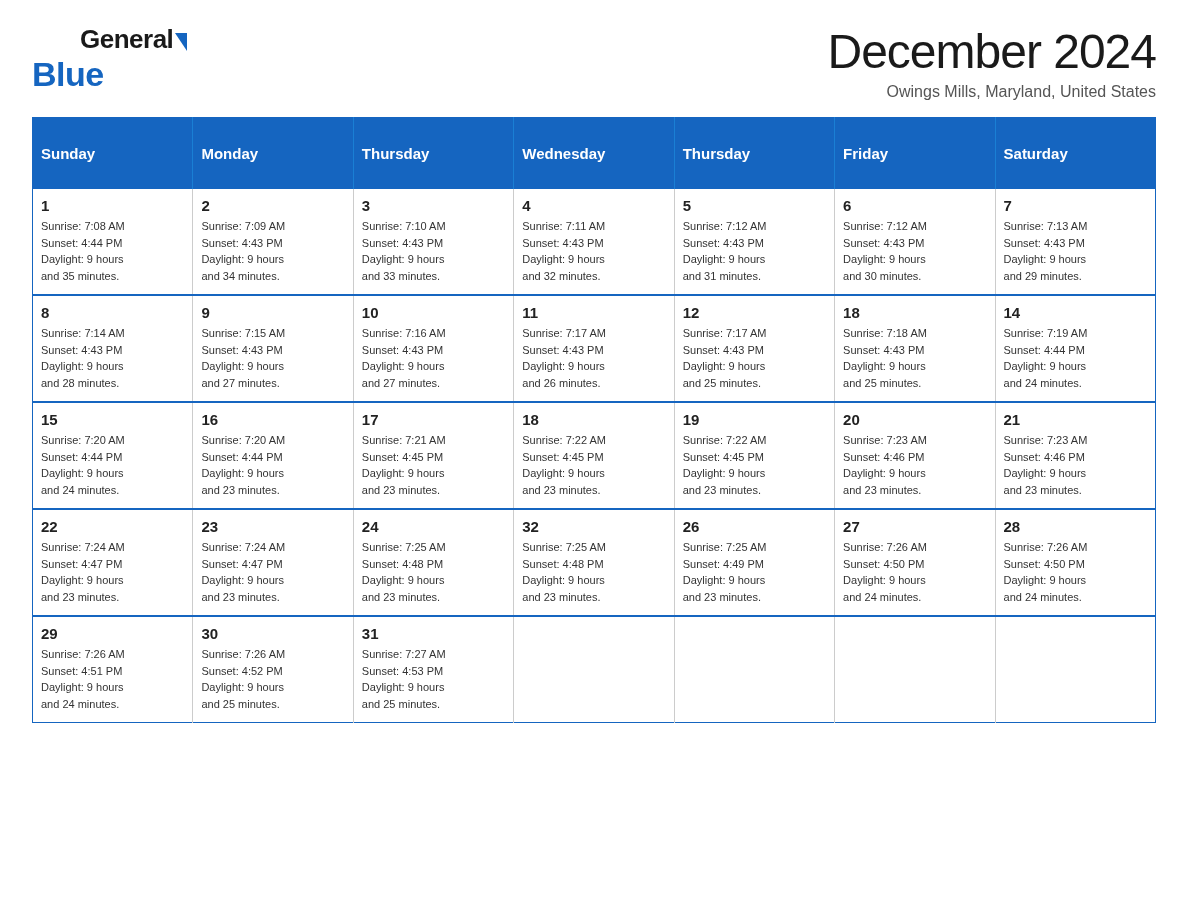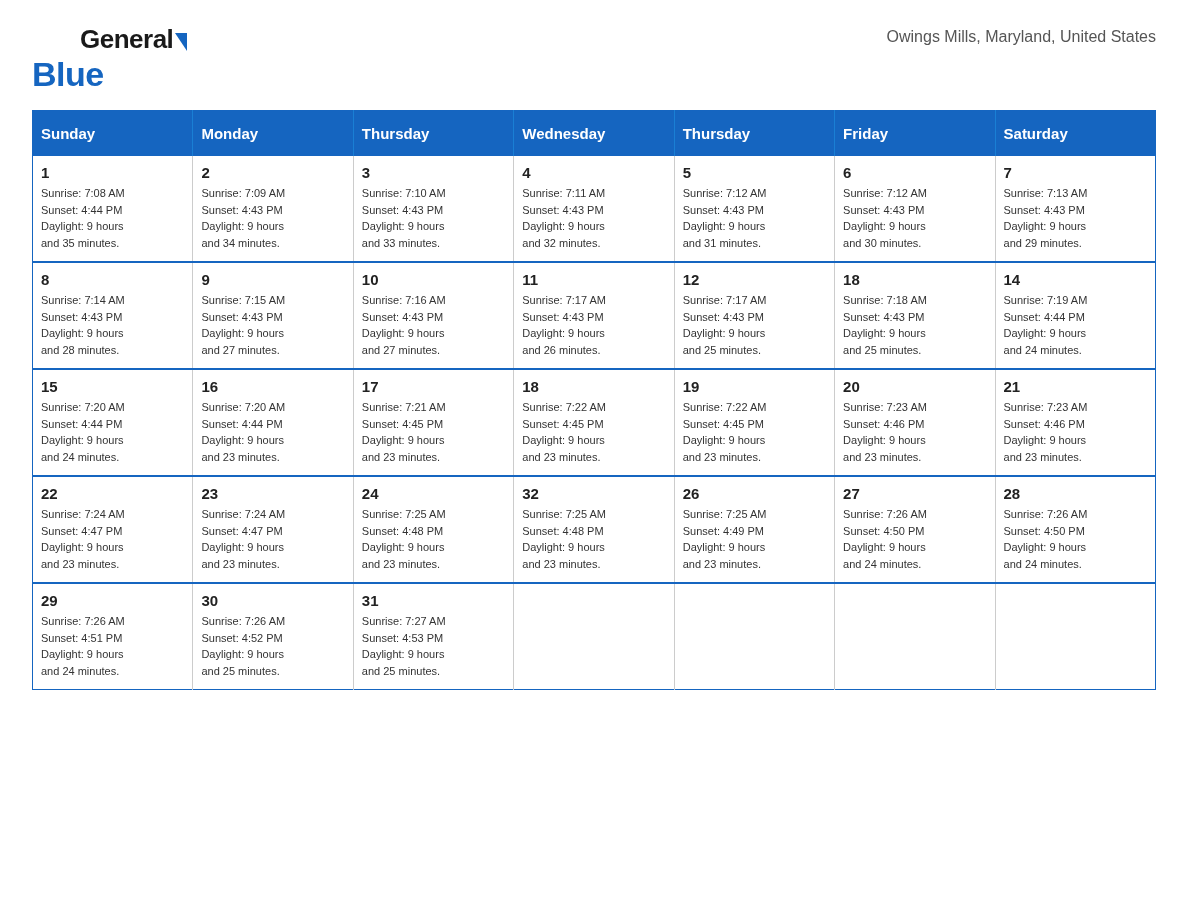--- a/index.html
+++ b/index.html
@@ -39,21 +39,21 @@
     .calendar {
       width: 100%;
       border-collapse: collapse;
       border: 1.5px solid #1565c0;
     }
     .calendar thead tr th {
       background-color: #1565c0;
       color: #fff;
       font-size: 15px;
       font-weight: bold;
-      padding: 14px 8px;
+      padding: 27px 8px;
       text-align: left;
       border-right: 1px solid #1a7fd4;
     }
     .calendar thead tr th:last-child { border-right: none; }
     .calendar tbody tr td {
       vertical-align: top;
       padding: 8px 8px 10px 8px;
       border-right: 1px solid #ccc;
       border-bottom: 2px solid #1565c0;
       font-size: 13px;
@@ -108,20 +108,21 @@
 
 <div class="header">
   <div class="logo">
     <div class="logo-name-row">
       <span class="general-text">General</span>
       <div class="arrow-icon"></div>
     </div>
     <span class="blue-text">Blue</span>
   </div>
   <div class="title-block">
+    <h1>December 2024</h1>
     <h2>Owings Mills, Maryland, United States</h2>
   </div>
 </div>
 
 <table class="calendar">
   <thead>
     <tr>
     <th>Sunday</th>
         <th>Monday</th>
         <th>Thursday</th>

